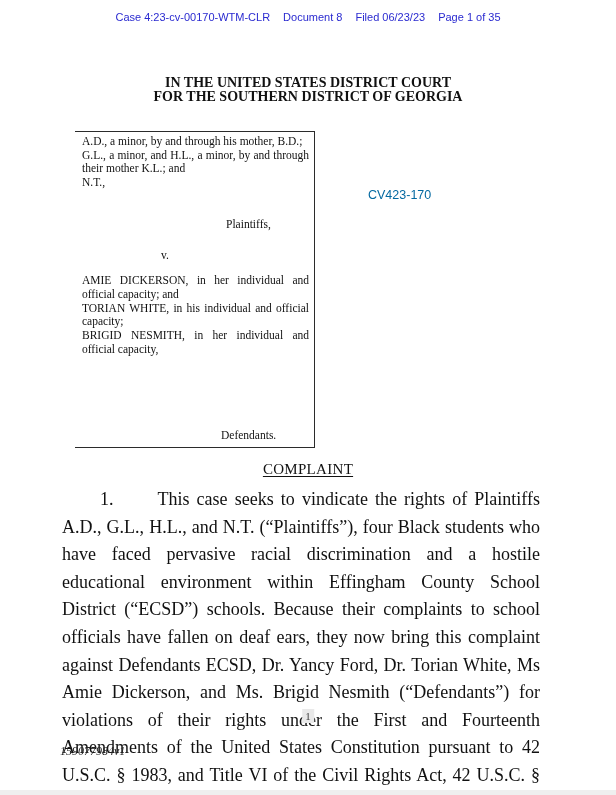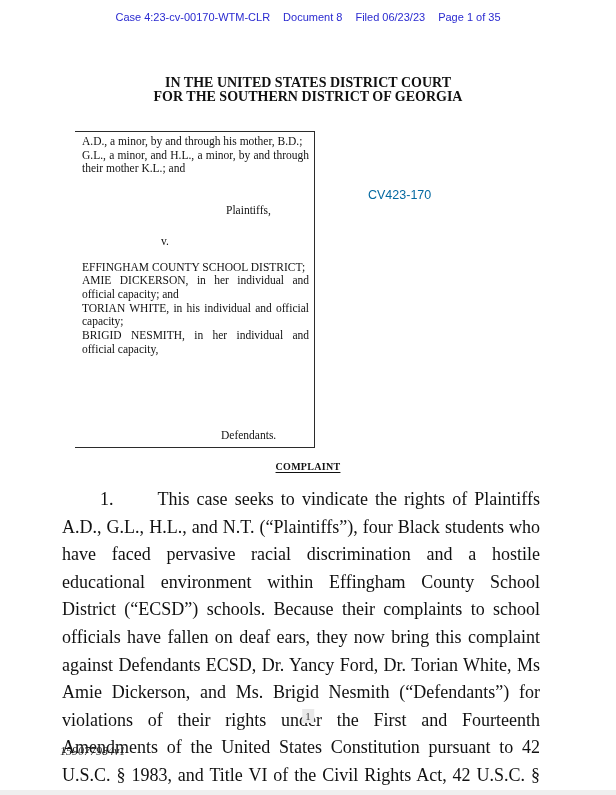--- a/index.html
+++ b/index.html
@@ -79,22 +79,22 @@
     font-size: 12.5px;
     color: #0369a1;
   }
   
   .complaint-heading {
     position: absolute;
     top: 461px;
     left: 0;
     width: 100%;
     text-align: center;
-    font-weight: bold;
-    font-size: 10px;
+    font-weight: normal;
+    font-size: 15px;
     text-decoration: underline;
     text-underline-offset: 2px;
     letter-spacing: 0.3px;
   }
   
   .body-para {
     position: absolute;
     top: 486px;
     left: 62px;
     width: 478px;
@@ -141,25 +141,25 @@
 
   <div class="court-title">
       <div>IN THE UNITED STATES DISTRICT COURT</div>
       <div>FOR THE SOUTHERN DISTRICT OF GEORGIA</div>
     </div>
 
   <div class="caption-box">
     <div class="just">
         <div>A.D., a minor, by and through his mother, B.D.;</div>
         <div>G.L., a minor, and H.L., a minor, by and through their mother K.L.; and</div>
+        <div>N.T.,</div>
       </div>
     <div class="plaintiffs-label">Plaintiffs,</div>
     <div class="versus-label">v.</div>
     <div class="just defendants-block">
-        <div>EFFINGHAM COUNTY SCHOOL DISTRICT;</div>
         <div>AMIE DICKERSON, in her individual and official capacity; and</div>
         <div>TORIAN WHITE, in his individual and official capacity;</div>
         <div>BRIGID NESMITH, in her individual and official capacity,</div>
       </div>
     <div class="defendants-label">Defendants.</div>
   </div>
 
   <div class="case-number">CV423-170</div>
 
   <div class="complaint-heading">COMPLAINT</div>

